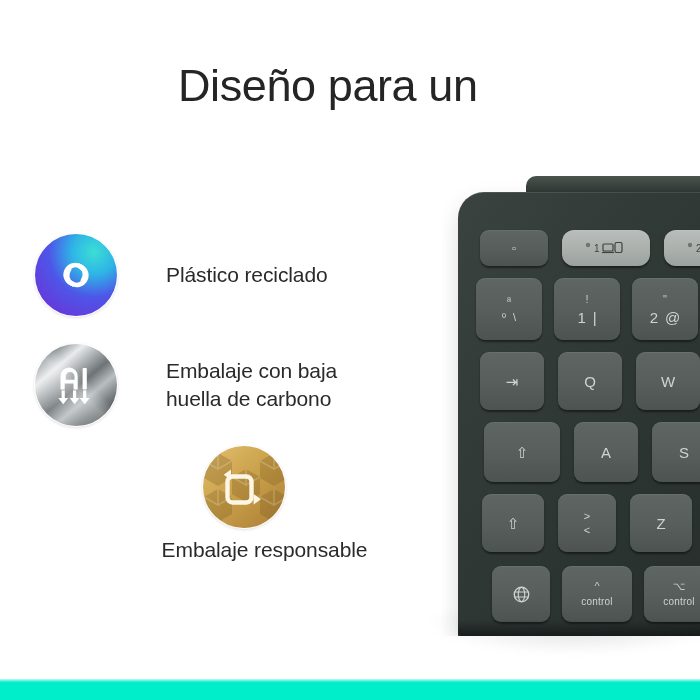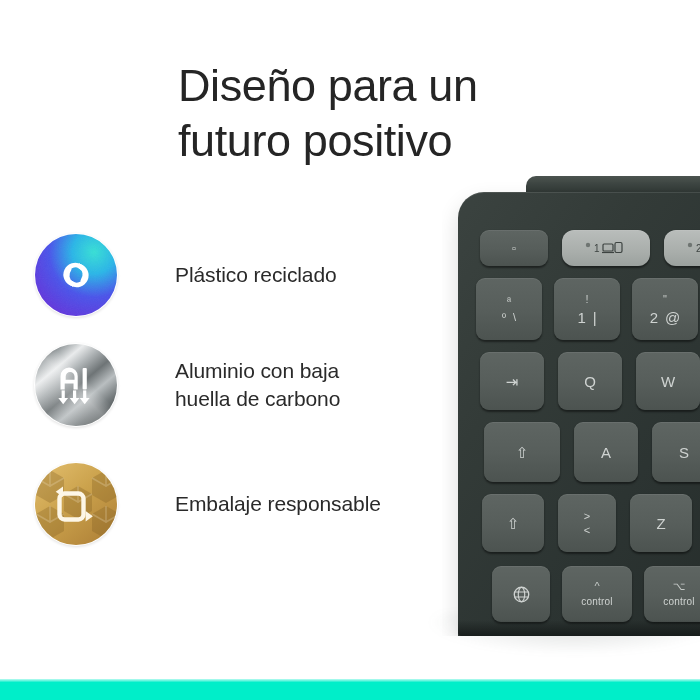--- a/index.html
+++ b/index.html
@@ -46,26 +46,26 @@
     position: absolute;
     left: 34px;
     top: 233px;
     width: 420px;
   }
   .feature {
     position: absolute;
     left: 0;
     display: flex;
     align-items: center;
-    gap: 16px;
+    gap: 7px;
     width: 420px;
   }
   .feature.f0 { top: 0px; }
   .feature.f1 { top: 110px; }
-  .feature.f2 { top: 229px; }
+  .feature.f2 { top: 212px; flex-direction: column; }
 
   .badge {
     position: relative;
     width: 84px;
     height: 84px;
     border-radius: 50%;
     flex: 0 0 84px;
     overflow: hidden;
     box-shadow: 0 1px 3px rgba(0,0,0,0.12);
   }
@@ -197,21 +197,20 @@
     background: linear-gradient(180deg, rgba(0,238,201,0.25) 0%, rgba(0,238,201,0.9) 100%);
   }
 </style>
 </head>
 <body style="background: rgb(236, 236, 235);">
 
 <div class="stage" style="background: #ffffff; padding-left: 17px;">
 
   <h1 class="headline">
     <span class="line">Diseño para un</span>
-    <span class="line">futuro positivo</span>
   </h1>
 
   <div class="features">
 
     <div class="feature f0">
       <div class="badge">
         <svg viewBox="0 0 84 84" aria-hidden="true">
           <defs>
             <radialGradient id="gPlastic" cx="72%" cy="22%" r="95%">
               <stop offset="0%" stop-color="#38e0d6"></stop>
@@ -271,21 +270,21 @@
           <g fill="#ffffff">
             <rect x="27.6" y="47.4" width="3.2" height="8.6"></rect>
             <path d="M24.3 55.0 h9.8 l-4.9 6.3 z"></path>
             <rect x="39.0" y="47.4" width="3.2" height="8.6"></rect>
             <path d="M35.7 55.0 h9.8 l-4.9 6.3 z"></path>
             <rect x="49.1" y="47.4" width="3.2" height="8.6"></rect>
             <path d="M45.8 55.0 h9.8 l-4.9 6.3 z"></path>
           </g>
         </svg>
       </div>
-      <div class="feature-label">Aluminio con baja
+      <div class="feature-label">Embalaje con baja
 huella de carbono</div>
     </div>
 
     <div class="feature f2">
       <div class="badge">
         <svg viewBox="0 0 84 84" aria-hidden="true">
           <defs>
             <linearGradient id="gPack" x1="10%" y1="5%" x2="88%" y2="95%">
               <stop offset="0%" stop-color="#e0bb6a"></stop>
               <stop offset="45%" stop-color="#cba24c"></stop>

